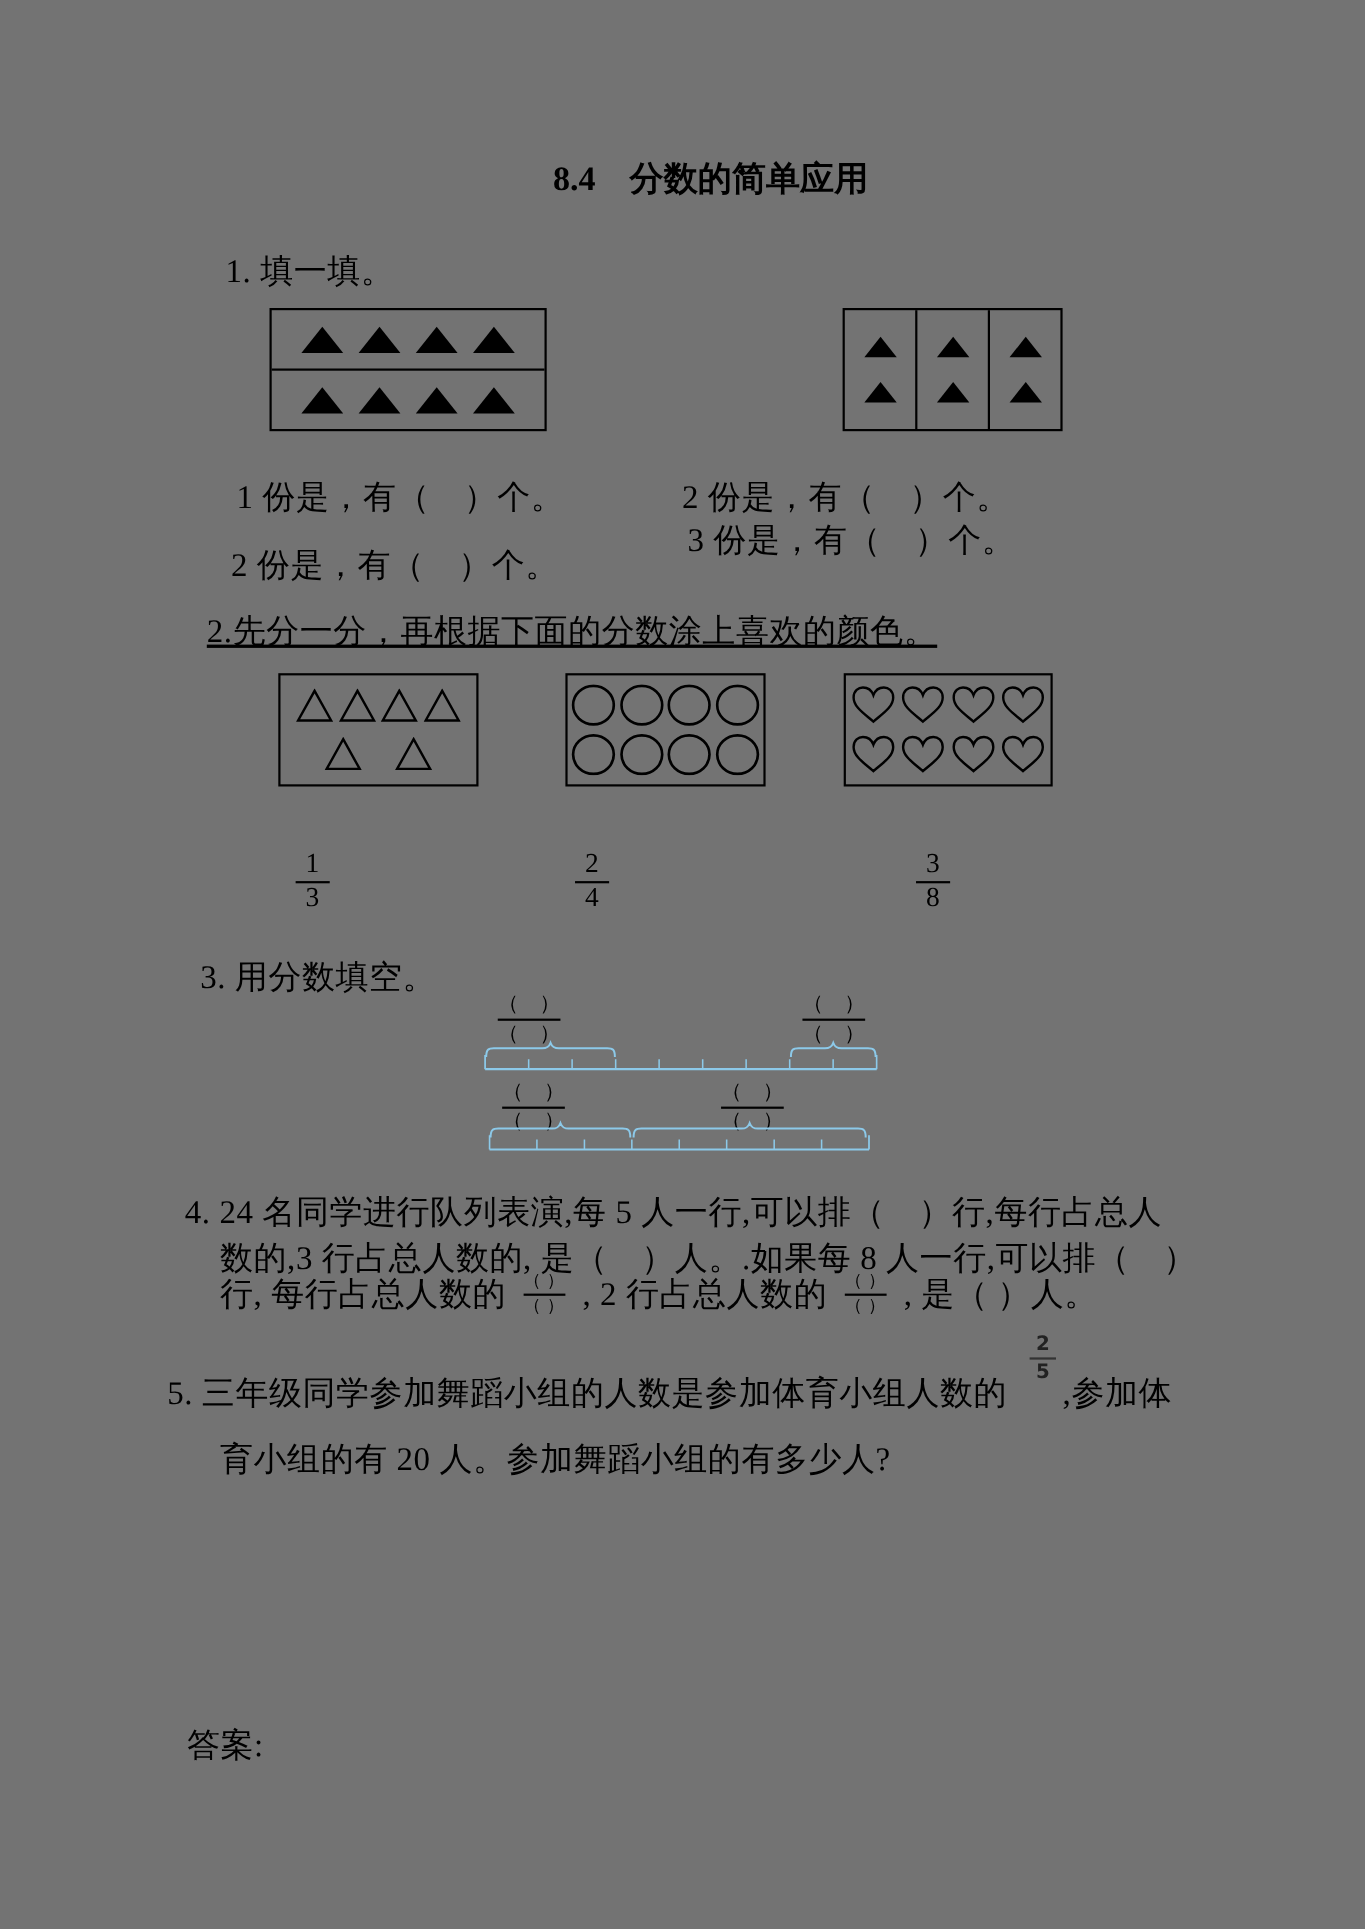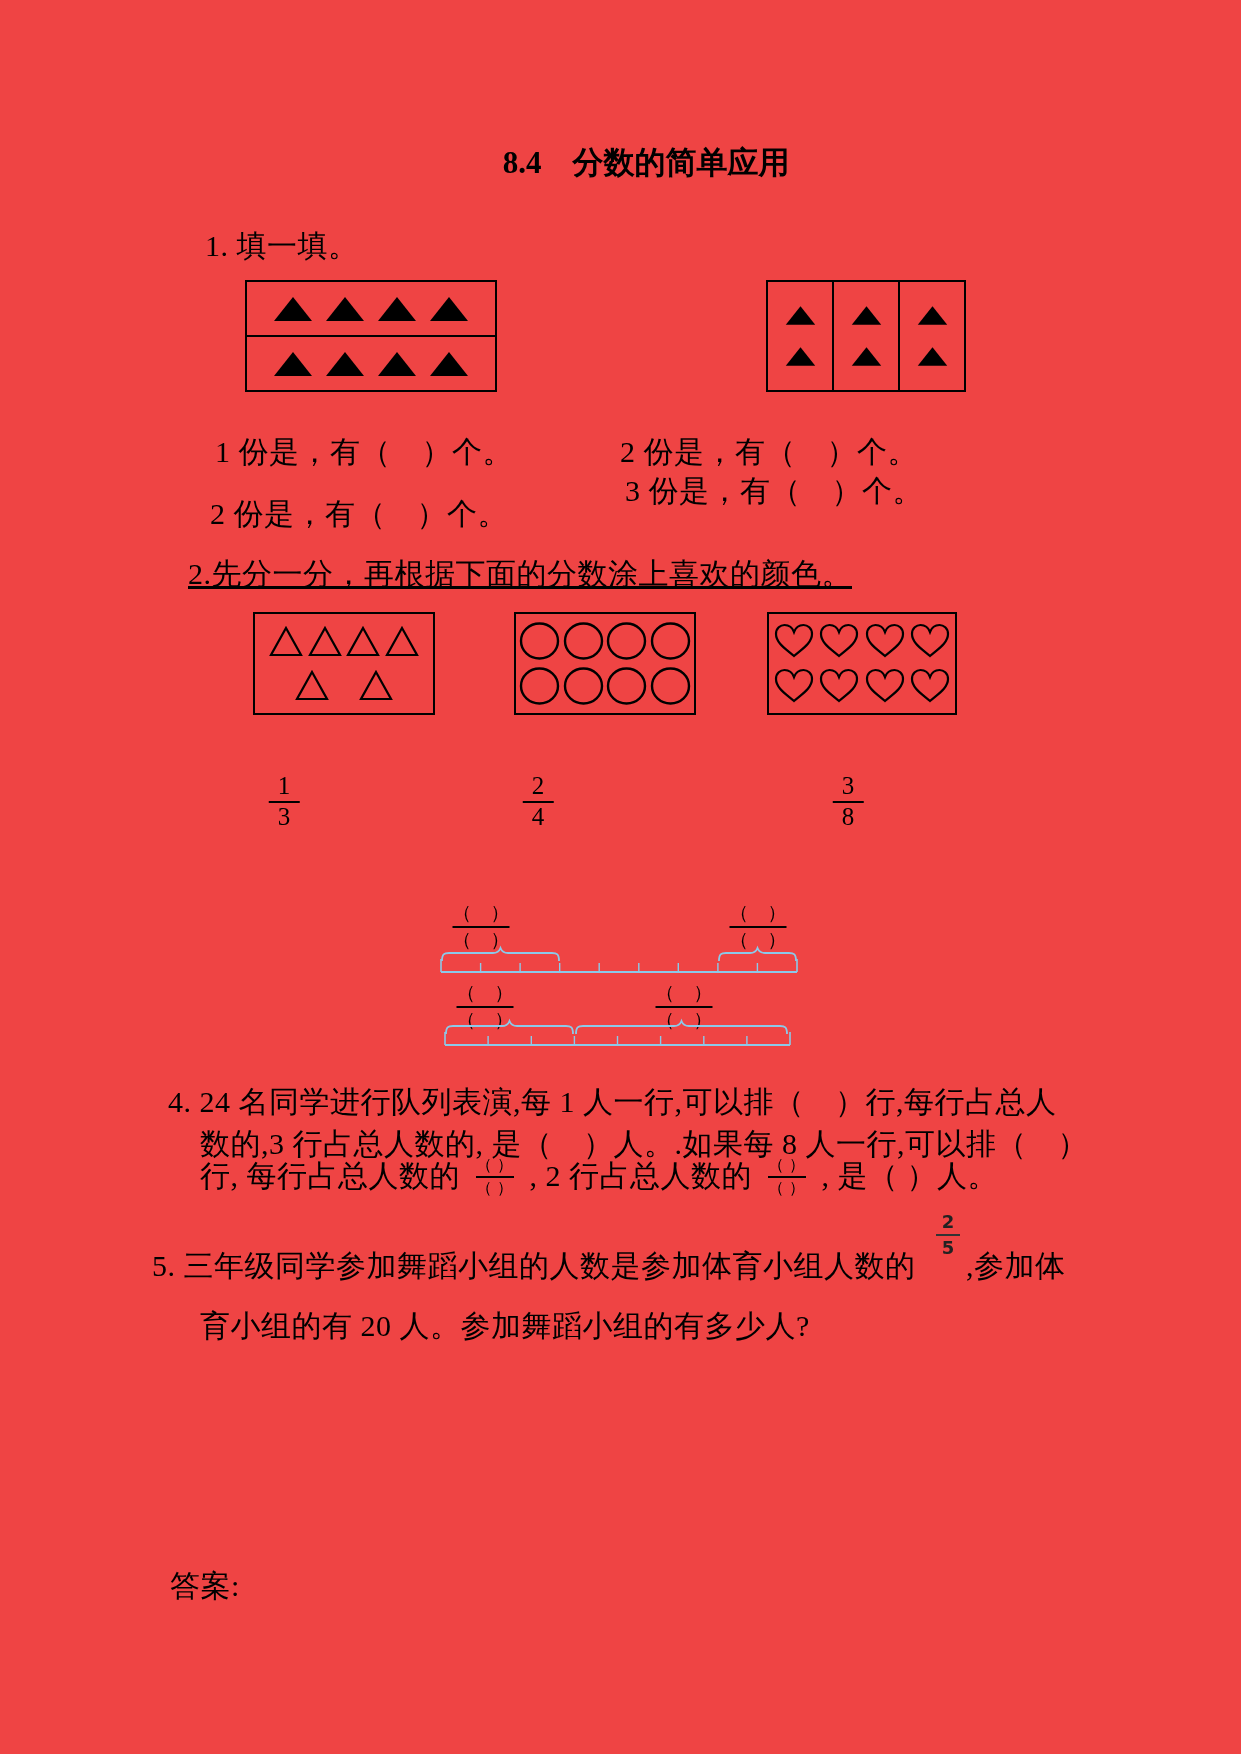--- a/index.html
+++ b/index.html
@@ -1,17 +1,17 @@
 <!DOCTYPE html>
 <html><head>
 <meta charset="utf-8">
 <style>
   html,body{margin:0;padding:0;background:#fff;}
   #page{
-    position:relative;width:1241px;height:1754px;background:#ef4444;
+    position:relative;width:1241px;height:1754px;background:#737373;
     font-family:"Liberation Serif","DejaVu Serif",serif;color:#000;overflow:hidden;
   }
   .abs{position:absolute;white-space:nowrap;}
   .body-text{font-size:30px;letter-spacing:0.5px;}
   .title{font-size:31px;font-weight:bold;transform:translateX(-50%);}
 
   
   .boxA{position:absolute;left:245px;top:280px;width:252px;height:112px;border:2px solid #000;box-sizing:border-box;display:flex;flex-direction:column;}
   .boxA .trow{flex:1;display:flex;align-items:center;justify-content:space-evenly;padding:0 14px;}
   .boxA .trow:first-child{border-bottom:2px solid #000;}
@@ -231,20 +231,21 @@
   </div>
   <div class="frac" style="left:538px;top:772px;">
     <div class="num">2</div>
     <div class="den">4</div>
   </div>
   <div class="frac" style="left:848px;top:772px;">
     <div class="num">3</div>
     <div class="den">8</div>
   </div>
 
+  <div class="abs body-text" style="left:182px;top:868px;">3. 用分数填空。</div>
 
   <div class="fblank" style="left:481px;top:901px;">
     <div class="fb-num">（　）</div>
     <div class="fb-den">（　）</div>
   </div>
   <div class="fblank" style="left:758px;top:901px;">
     <div class="fb-num">（　）</div>
     <div class="fb-den">（　）</div>
   </div>
 
@@ -281,21 +282,21 @@
     <line x1="130.4" y1="18" x2="130.4" y2="27" stroke-width="1.4"></line>
     <line x1="173.5" y1="18" x2="173.5" y2="27" stroke-width="1.4"></line>
     <line x1="216.6" y1="18" x2="216.6" y2="27" stroke-width="1.4"></line>
     <line x1="259.8" y1="18" x2="259.8" y2="27" stroke-width="1.4"></line>
     <line x1="302.9" y1="18" x2="302.9" y2="27" stroke-width="1.4"></line>
     <line x1="346" y1="14" x2="346" y2="27" stroke-width="1.6"></line>
     <path stroke-width="1.8" d="M2,16 C2,9 4,8 9,8 L58,8 C62,8 64,7 65.5,3 C67,7 69,8 73,8 L122,8 C127,8 129,9 129,16"></path>
     <path stroke-width="1.8" d="M132,16 C132,9 134,8 139,8 L230,8 C234,8 236,7 237.5,3 C239,7 241,8 245,8 L336,8 C341,8 343,9 343,16"></path>
   </svg>
 
-  <div class="abs body-text" style="left:168px;top:1082px;">4. 24 名同学进行队列表演,每 1 人一行,可以排（　）行,每行占总人</div>
+  <div class="abs body-text" style="left:168px;top:1082px;">4. 24 名同学进行队列表演,每 5 人一行,可以排（　）行,每行占总人</div>
   <div class="abs body-text" style="left:200px;top:1124px;">数的,3 行占总人数的, 是（　）人。.如果每 8 人一行,可以排（　）</div>
 
   <div class="abs body-text l3" style="left:200px;top:1155px;">
     <span>行, 每行占总人数的</span>
     <span class="ifrac">
       <span>（ ）</span>
       <span class="d">（ ）</span>
     </span>
     <span>, 2 行占总人数的</span>
     <span class="ifrac">

